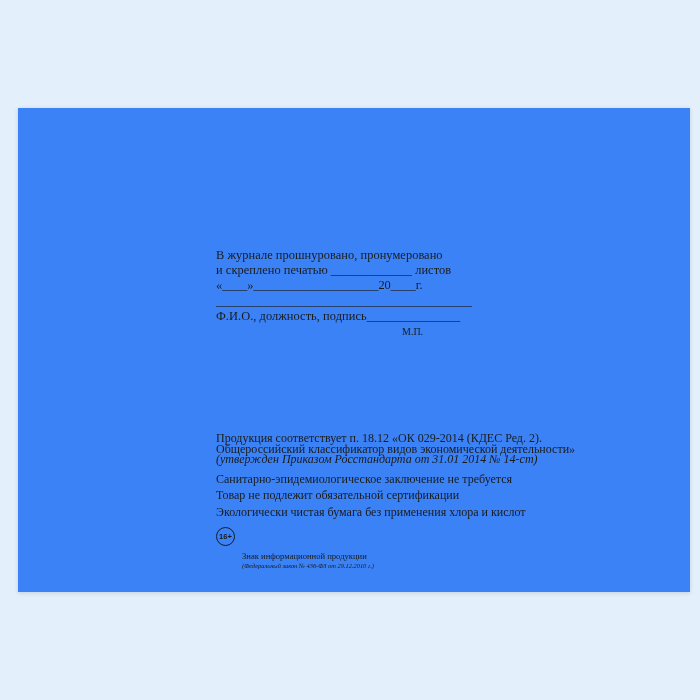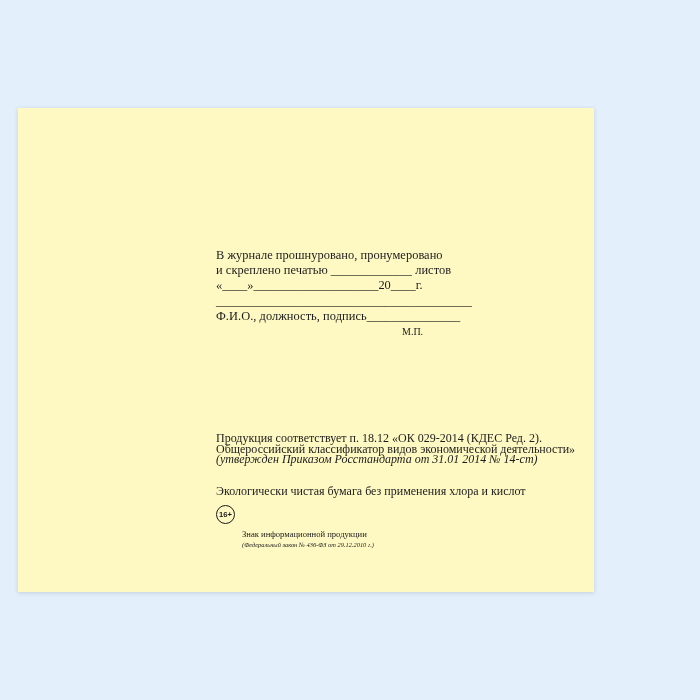--- a/index.html
+++ b/index.html
@@ -15,23 +15,23 @@
   }
   .stage {
     position: relative;
     width: 700px;
     height: 700px;
   }
   .page {
     position: absolute;
     left: 18px;
     top: 108px;
-    width: 576px;
+    width: 672px;
     height: 484px;
-    background: #fef9c3;
+    background: #3b82f6;
     box-shadow: 0 1px 4px rgba(40,70,110,0.18);
     text-decoration: underline;
   }
   .content {
     position: absolute;
     left: 0;
     top: 0;
     width: 664px;
     height: 484px;
   }
@@ -131,21 +131,23 @@
         <div class="ln">Ф.И.О., должность, подпись_______________</div>
       </div>
 
       <div class="mp">М.П.</div>
 
       <div class="lower">
         <div class="small">Продукция соответствует п. 18.12 «ОК 029-2014 (КДЕС Ред. 2).</div>
         <div class="small">Общероссийский классификатор видов экономической деятельности»</div>
         <div class="small ital">(утвержден Приказом Росстандарта от 31.01 2014 № 14-ст)</div>
         <div class="gap"></div>
+        <div class="small">Санитарно-эпидемиологическое заключение не требуется</div>
         <div class="gap-sm"></div>
+        <div class="small">Товар не подлежит обязательной сертификации</div>
         <div class="gap-sm"></div>
         <div class="small">Экологически чистая бумага без применения хлора и кислот</div>
 
         <div class="sign-row">
           <div class="age-badge">16+</div>
           <div class="sign-text">
             <div class="sign-title">Знак информационной продукции</div>
             <div class="sign-sub">(Федеральный закон № 436-ФЗ от 29.12.2010 г.)</div>
           </div>
         </div>

